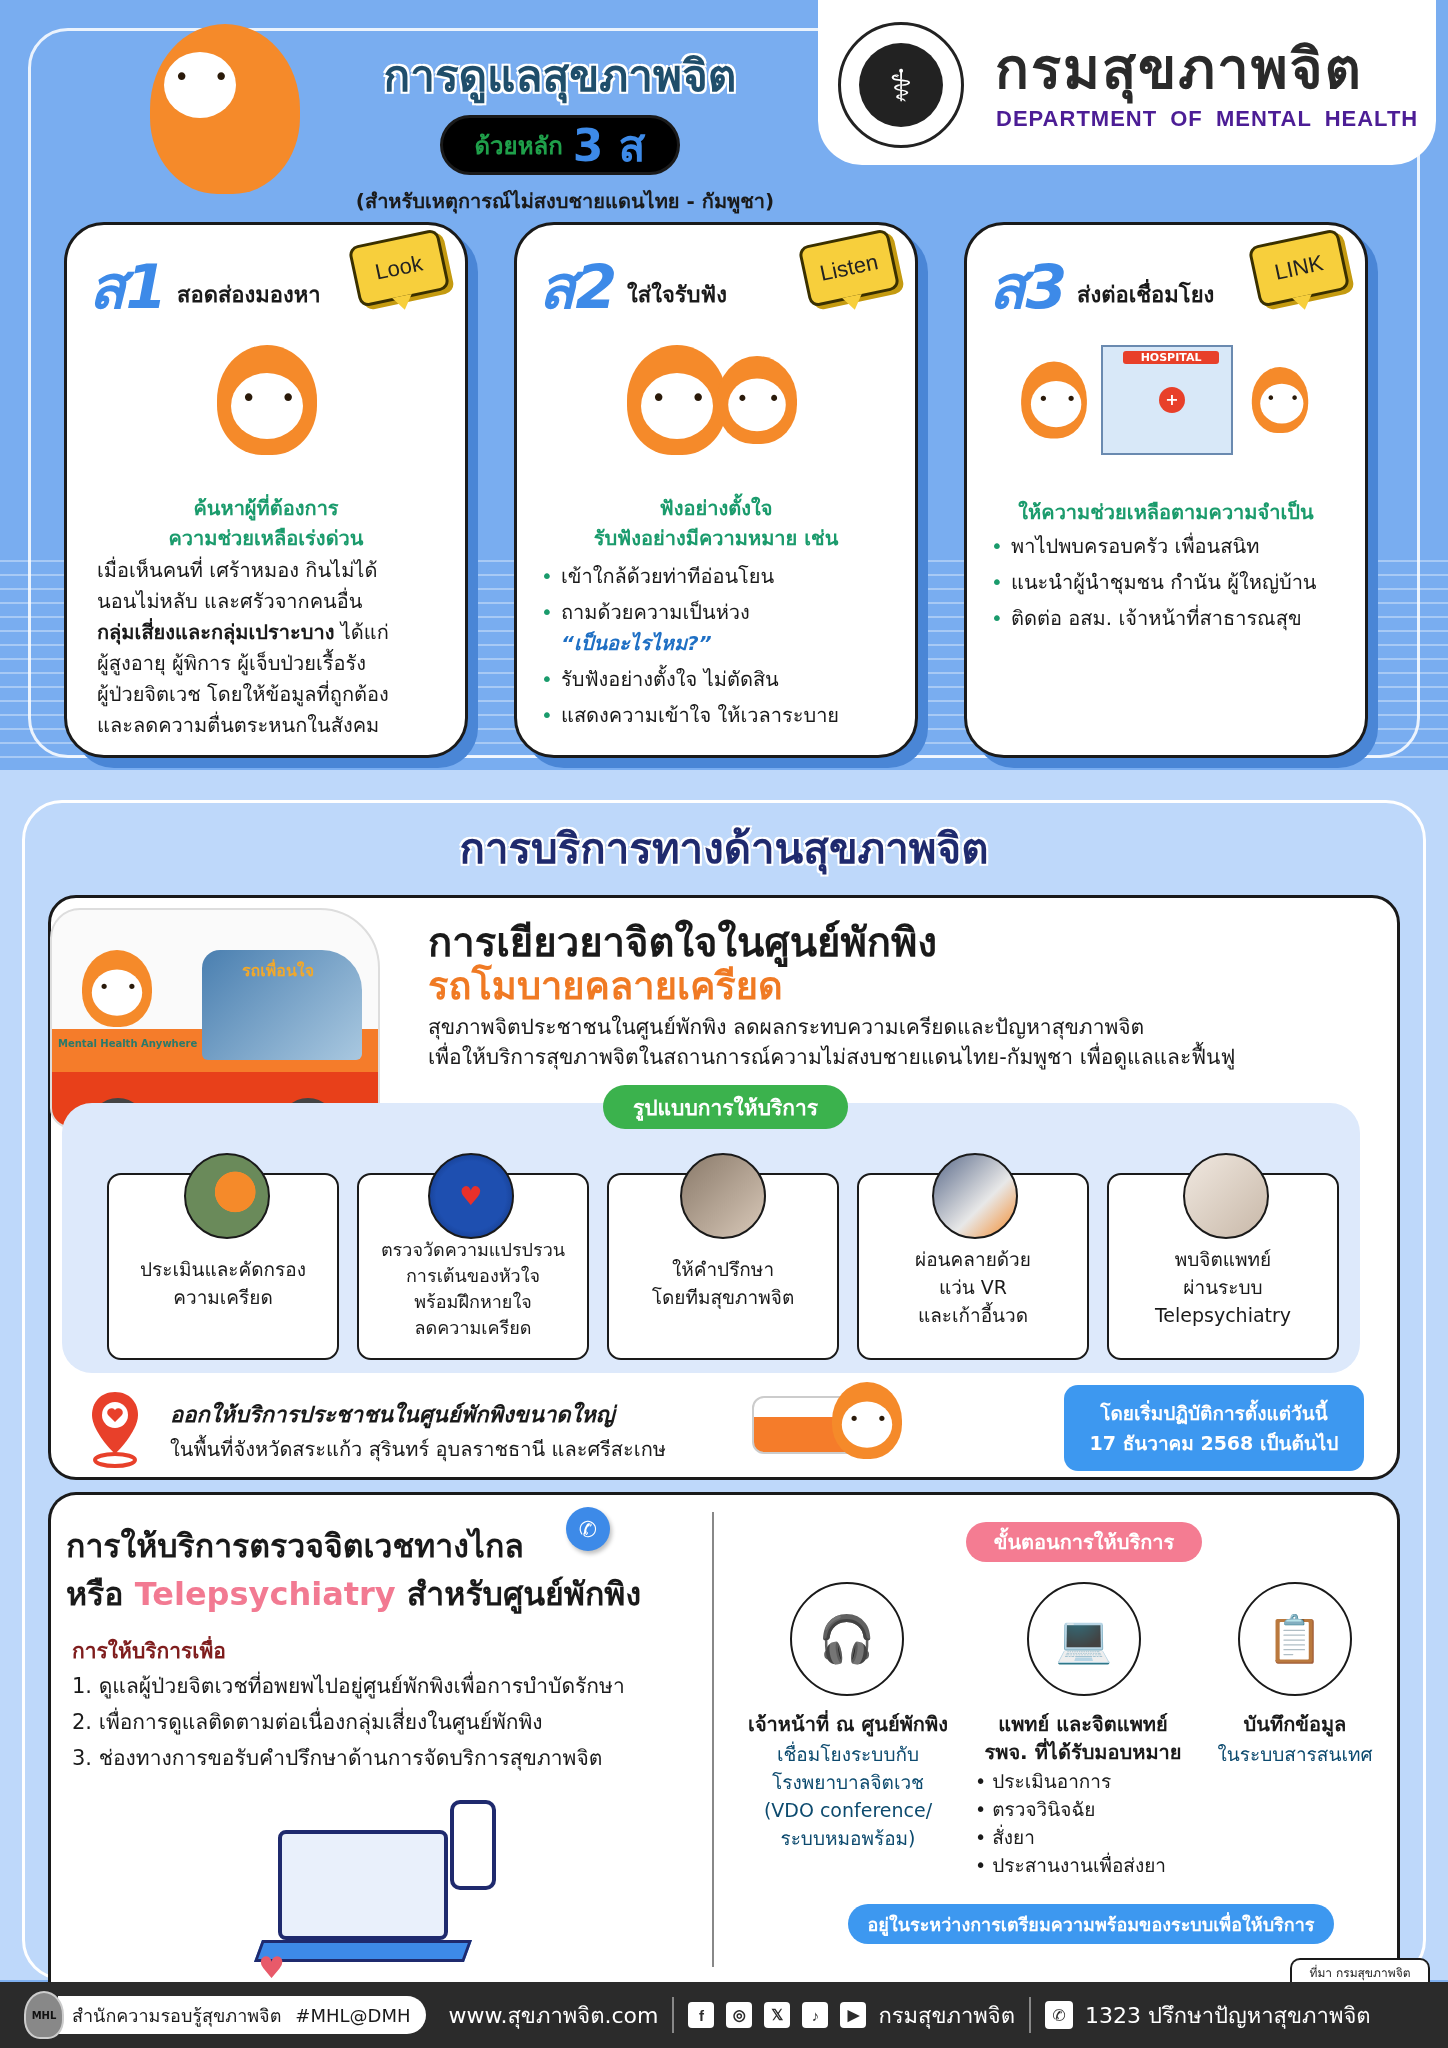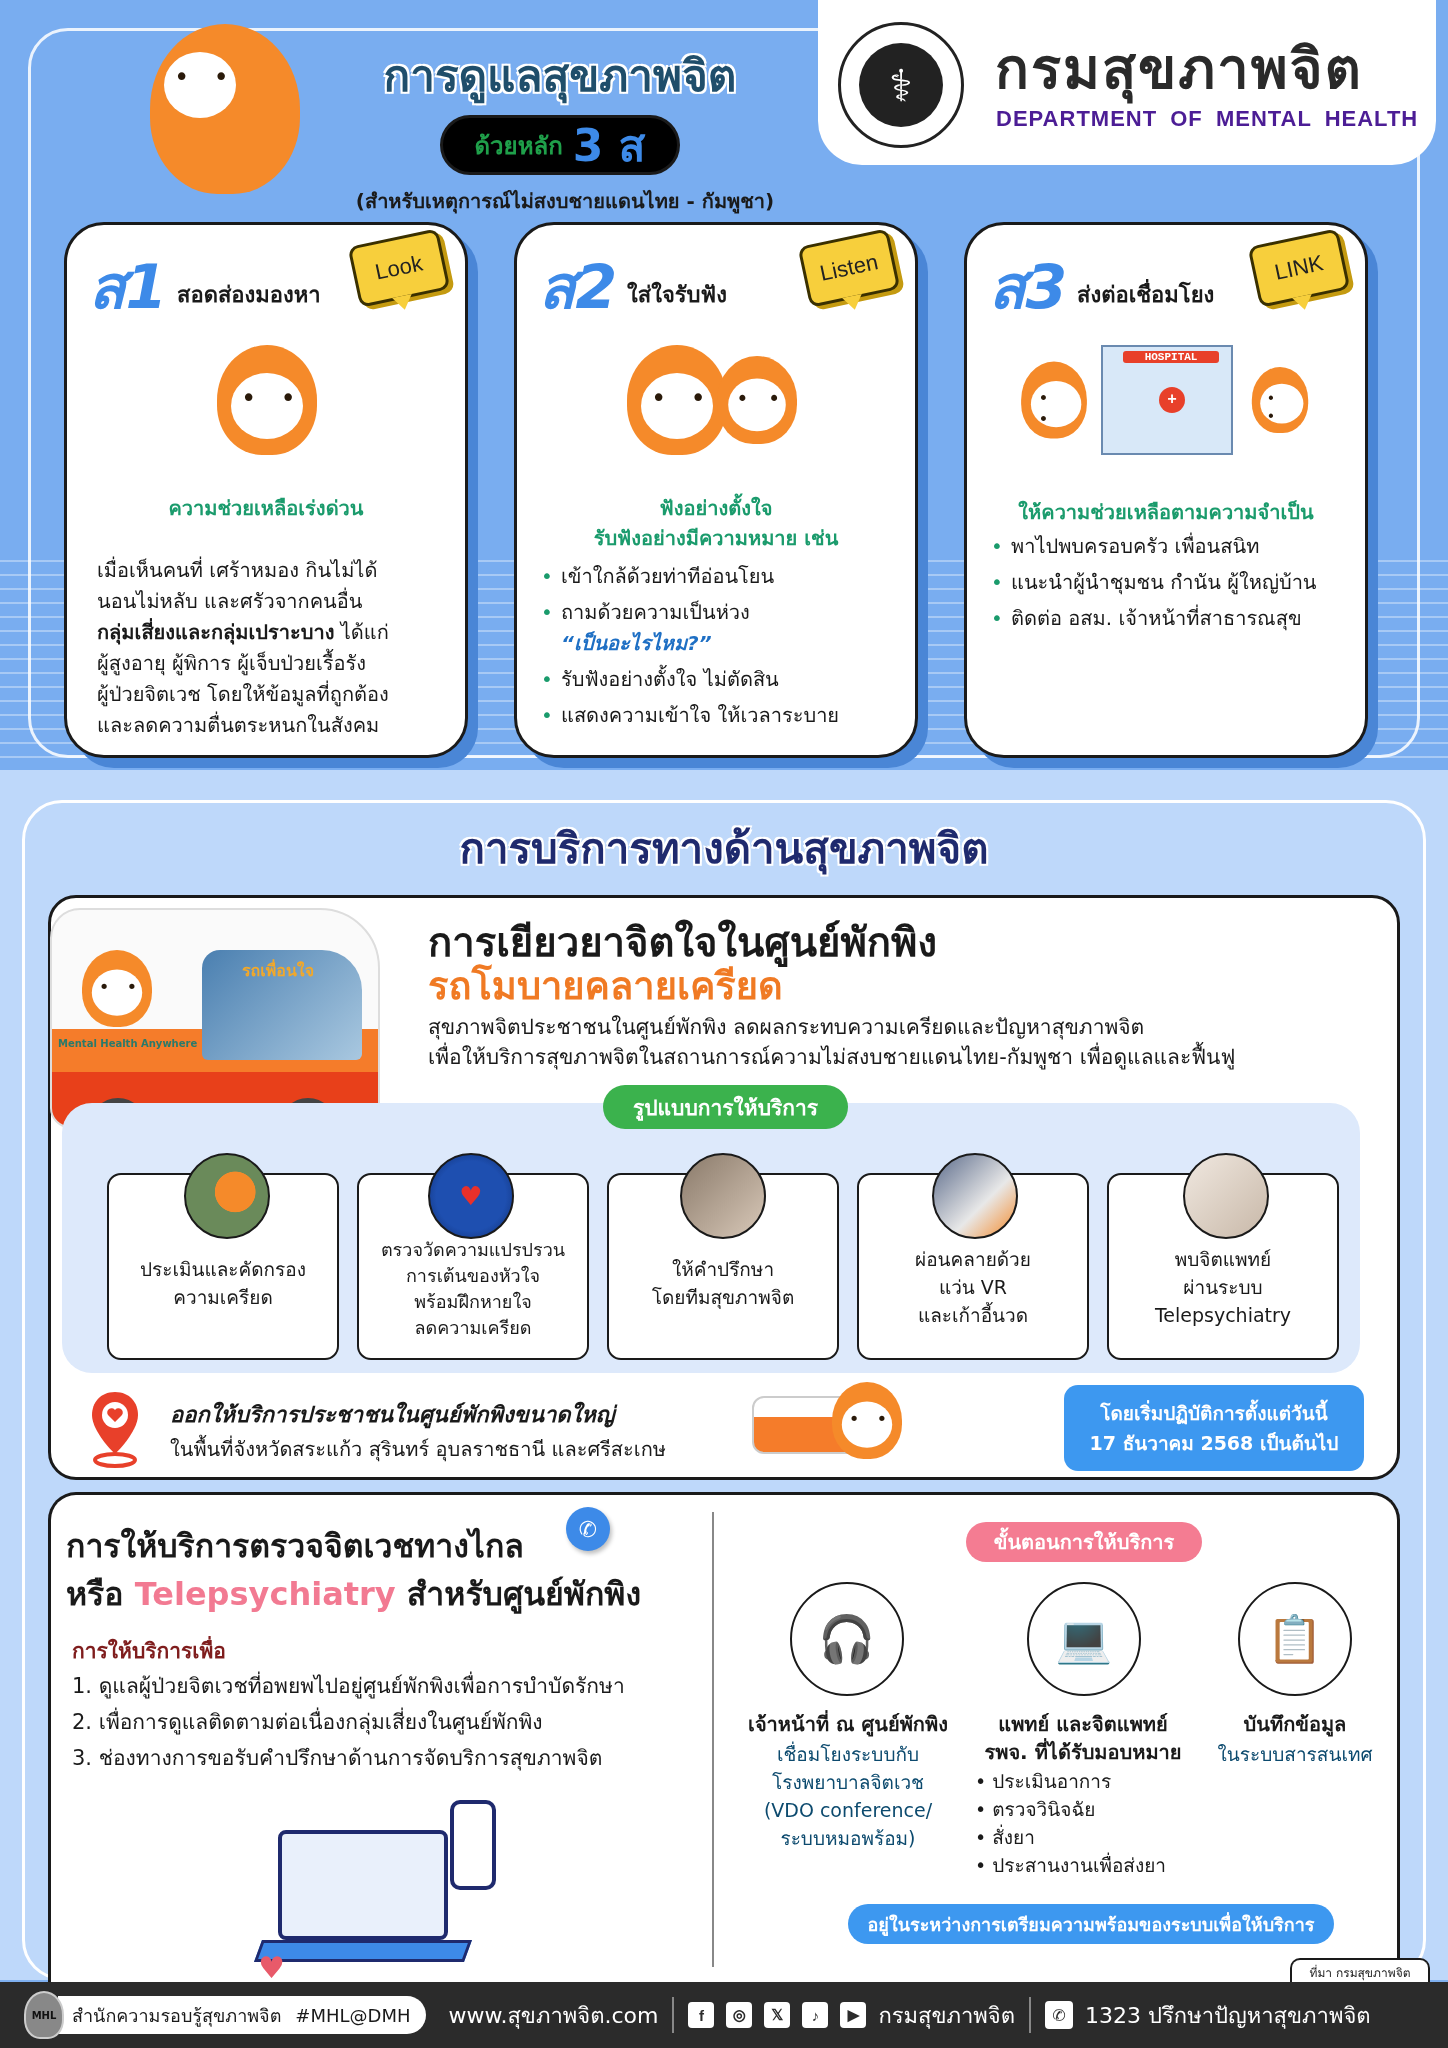--- a/index.html
+++ b/index.html
@@ -131,20 +131,21 @@
 <div class="dept-en">DEPARTMENT OF MENTAL HEALTH</div>
 
 <div class="card3" style="left:64px;">
   <div class="s-num">ส1</div>
   <div class="s-title">สอดส่องมองหา</div>
   <div class="tag">Look</div>
   <div class="illus">
     <div class="owl"></div>
   </div>
   <div class="c-head">
+    <div>ค้นหาผู้ที่ต้องการ</div>
     <div>ความช่วยเหลือเร่งด่วน</div>
   </div>
   <div class="c-body" style="left:30px;width:360px;">
     <div>เมื่อเห็นคนที่ เศร้าหมอง กินไม่ได้</div>
     <div>นอนไม่หลับ และศรัวจากคนอื่น</div>
     <div><b>กลุ่มเสี่ยงและกลุ่มเปราะบาง</b><span> ได้แก่</span></div>
     <div>ผู้สูงอายุ ผู้พิการ ผู้เจ็บป่วยเรื้อรัง</div>
     <div>ผู้ป่วยจิตเวช โดยให้ข้อมูลที่ถูกต้อง</div>
     <div>และลดความตื่นตระหนกในสังคม</div>
   </div>
@@ -167,21 +168,21 @@
     <li><span>ถามด้วยความเป็นห่วง</span><br><span class="q-blue">“เป็นอะไรไหม?”</span></li>
     <li>รับฟังอย่างตั้งใจ ไม่ตัดสิน</li>
     <li>แสดงความเข้าใจ ให้เวลาระบาย</li>
   </ul>
 </div>
 
 <div class="card3" style="left:964px;">
   <div class="s-num">ส3</div>
   <div class="s-title">ส่งต่อเชื่อมโยง</div>
   <div class="tag">LINK</div>
-  <div class="illus" style="left:40px;width:320px;font-family:Liberation Mono, monospace;">
+  <div class="illus" style="left:40px;width:320px;">
     <div class="owl" style="transform:scale(0.7);"></div>
     <div style="width:140px;height:110px;background:#d8e8f8;border:2px solid #6a8ab0;position:relative;">
       <div style="position:absolute;top:4px;left:20px;width:96px;background:#e8402a;color:#fff;font-size:11px;font-weight:bold;text-align:center;border-radius:3px;">HOSPITAL</div>
       <div style="position:absolute;top:40px;left:56px;width:26px;height:26px;border-radius:50%;background:#e8402a;color:#fff;text-align:center;line-height:26px;font-weight:bold;">+</div>
     </div>
     <div class="owl" style="transform:scale(0.6);"></div>
   </div>
   <div class="c-head" style="top:272px;">ให้ความช่วยเหลือตามความจำเป็น</div>
   <ul class="c-body" style="left:24px;top:306px;">
     <li>พาไปพบครอบครัว เพื่อนสนิท</li>

